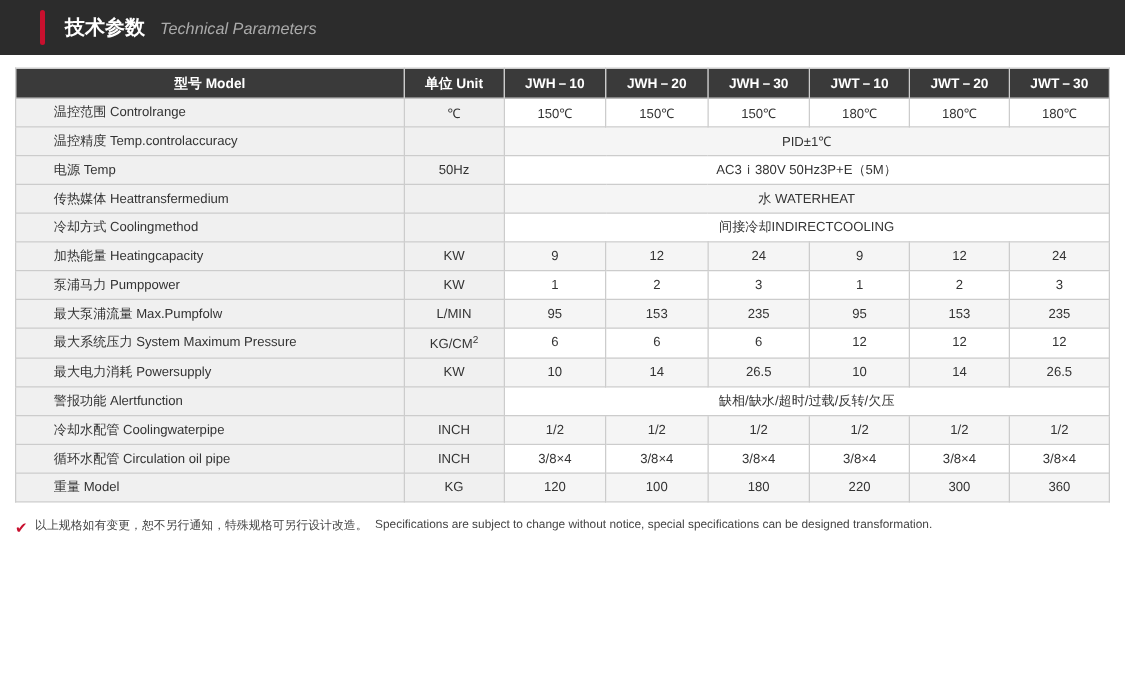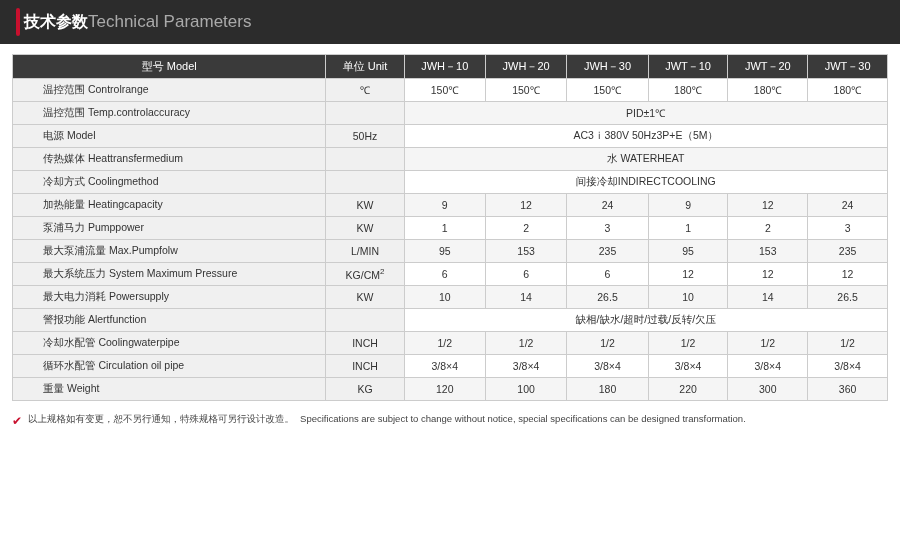--- a/index.html
+++ b/index.html
@@ -7,32 +7,34 @@
       font-family: Arial, sans-serif;
       background: #ffffff;
       width: 900px;
       min-height: 555px;
       font-size: 11px;
       color: #333;
     }
 
     .header {
       background: #2c2c2c;
-      padding: 8px 16px;
+      padding: 8px 32px;
       display: flex;
       align-items: center;
+      gap: 12px;
     }
     .header-cn {
       color: #ffffff;
       font-size: 16px;
       font-weight: bold;
     }
     .header-en {
       color: #aaaaaa;
-      font-size: 17px;
+      font-size: 13px;
+      font-style: italic;
     }
     .header-accent {
       width: 4px;
       height: 28px;
       background: #c8102e;
       border-radius: 2px;
       margin-right: 4px;
     }
 
     .table-wrap {
@@ -48,21 +50,21 @@
     th, td {
       border: 1px solid #cccccc;
       padding: 4px 6px;
       text-align: center;
       vertical-align: middle;
     }
 
     thead tr th {
       background: #3a3a3a;
       color: #ffffff;
-      font-weight: normal;
+      font-weight: bold;
       font-size: 11px;
     }
 
     tbody tr:nth-child(even) {
       background: #f5f5f5;
     }
     tbody tr:nth-child(odd) {
       background: #ffffff;
     }
 
@@ -132,26 +134,26 @@
           <td class="label-cell">温控范围 Controlrange</td>
           <td class="unit-cell">℃</td>
           <td>150℃</td>
           <td>150℃</td>
           <td>150℃</td>
           <td>180℃</td>
           <td>180℃</td>
           <td>180℃</td>
         </tr>
         <tr>
-          <td class="label-cell">温控范围 Temp.controlaccuracy</td>
+          <td class="label-cell">温控精度 Temp.controlaccuracy</td>
           <td class="unit-cell"></td>
           <td colspan="6" class="span-cell">PID±1℃</td>
         </tr>
         <tr>
-          <td class="label-cell">电源 Model</td>
+          <td class="label-cell">电源 Temp</td>
           <td class="unit-cell">50Hz</td>
           <td colspan="6" class="span-cell">AC3ｉ380V 50Hz3P+E（5M）</td>
         </tr>
         <tr>
           <td class="label-cell">传热媒体 Heattransfermedium</td>
           <td class="unit-cell"></td>
           <td colspan="6" class="span-cell">水 WATERHEAT</td>
         </tr>
         <tr>
           <td class="label-cell">冷却方式 Coolingmethod</td>
@@ -227,21 +229,21 @@
           <td class="label-cell">循环水配管 Circulation oil pipe</td>
           <td class="unit-cell">INCH</td>
           <td>3/8×4</td>
           <td>3/8×4</td>
           <td>3/8×4</td>
           <td>3/8×4</td>
           <td>3/8×4</td>
           <td>3/8×4</td>
         </tr>
         <tr>
-          <td class="label-cell">重量 Weight</td>
+          <td class="label-cell">重量 Model</td>
           <td class="unit-cell">KG</td>
           <td>120</td>
           <td>100</td>
           <td>180</td>
           <td>220</td>
           <td>300</td>
           <td>360</td>
         </tr>
       </tbody>
   </table>

